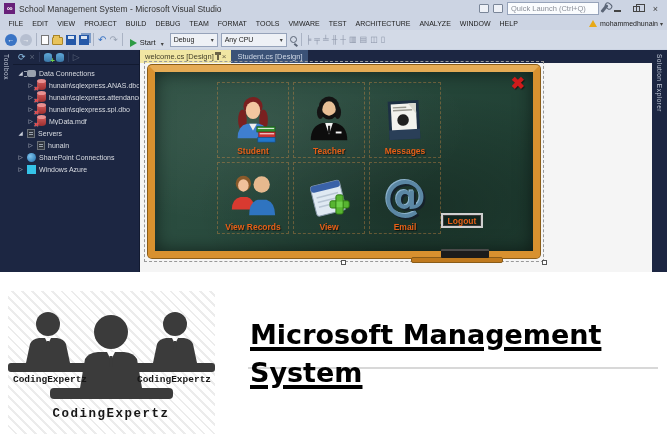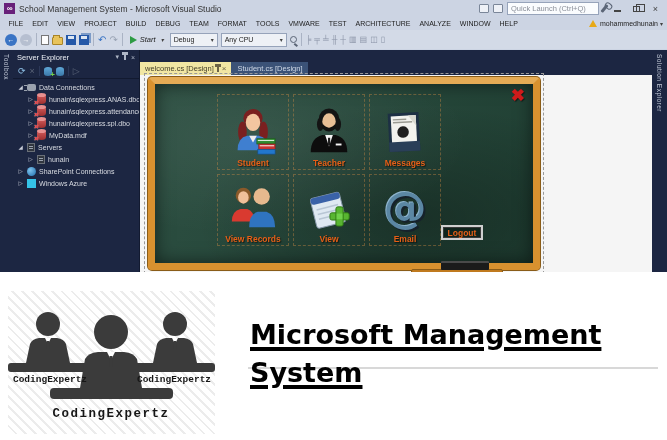--- a/index.html
+++ b/index.html
@@ -36,21 +36,21 @@
   .icon-newfile { width:8px; height:10px; background:#fdfdfd; border:1px solid #777; }
   .icon-open { width:11px; height:8px; background:#e8c35a; border:1px solid #a98426; border-radius:1px; position:relative; margin-top:2px; }
   .icon-open::before { content:""; position:absolute; top:-3px; left:0; width:5px; height:2px; background:#e8c35a; border:1px solid #a98426; border-bottom:none; }
   .icon-save { width:10px; height:10px; background:#2458a8; position:relative; }
   .icon-save::before { content:""; position:absolute; top:1px; left:2px; width:6px; height:3px; background:#dce6f2; }
   .icon-saveall { width:10px; height:10px; background:#2458a8; position:relative; box-shadow:2px -2px 0 #7d9cc8; }
   .icon-saveall::before { content:""; position:absolute; top:1px; left:2px; width:6px; height:3px; background:#dce6f2; }
   .glyphbtn { font-size:10px; line-height:12px; }
   .undo { color:#3a74c4; }
   .redo { color:#9aa4b5; }
-  .startbtn { display:flex; align-items:center; gap:3px; padding:0 3px; height:15px;font-style:italic; }
+  .startbtn { display:flex; align-items:flex-end; gap:3px; padding:0 3px; height:15px; }
   .play-tri { width:0; height:0; border-top:4px solid transparent; border-bottom:4px solid transparent; border-left:7px solid #2d9b44; }
   .start-label { font-size:7.5px; color:#1c1c1c; }
   .dd { height:14px; border:1px solid #96a3ba; background:#eef1f6; font-size:7px; color:#222; display:flex; align-items:center; justify-content:space-between; padding:0 3px; }
   .dd-config { width:48px; }
   .dd-platform { width:66px; }
   .mag { width:7px; height:7px; border:1.5px solid #5b6576; border-radius:50%; position:relative; }
   .mag::after { content:""; position:absolute; bottom:-3px; right:-2px; width:4px; height:1.5px; background:#5b6576; transform:rotate(40deg); }
   .aln { font-size:8px; color:#8a93a6; line-height:12px; }
   .toolbar2 { height:13px; display:flex; align-items:center; gap:4px; padding:0 7px; }
   .t2i { width:9px; height:9px; border-radius:2px; opacity:.85; }
@@ -83,21 +83,21 @@
   .icon-plug::after { content:""; position:absolute; left:-3px; top:1.5px; width:3px; height:4px; border-top:1.5px solid #9aa2ae; border-bottom:1.5px solid #9aa2ae; }
   .icon-db { width:9px; height:10px; background:linear-gradient(#d86060,#9c2f2f); border-radius:4.5px/3px; }
   .icon-db::before { content:""; position:absolute; top:-1px; left:0; width:9px; height:4px; background:#e89090; border-radius:50%; }
   .icon-db::after { content:"×"; position:absolute; left:-3px; bottom:-3px; color:#ff2d2d; font-size:8px; font-weight:bold; text-shadow:0 0 1px #fff; }
   .icon-server { width:8px; height:9px; background:#31363f; border:1px solid #6a7078; }
   .icon-server::before { content:""; position:absolute; left:1px; top:2px; width:4px; height:1px; background:#9aa2ae; box-shadow:0 2px 0 #9aa2ae; }
   .icon-sp { width:9px; height:9px; border-radius:50%; background:radial-gradient(circle at 35% 35%, #7fc3ec, #1e6fae); }
   .icon-azure { width:9px; height:9px; background:#35c3e8; }
   .tlabel { overflow:hidden; text-overflow:clip; }
 
-  .doccol { flex:1; display:flex; flex-direction:column; min-width:0;margin-top:12px; }
+  .doccol { flex:1; display:flex; flex-direction:column; min-width:0; }
   .tabstrip { height:13px; display:flex; align-items:flex-end; background:#1c2642; }
   .tab { height:13px; display:flex; align-items:center; gap:3px; padding:0 5px; font-size:7.5px; white-space:nowrap; }
   .tab.active { background:#f1e6a3; color:#45402a; }
   .tab.inactive { background:#3b5277; color:#cfd8e6;padding-left:6px; }
   .tab .tclose { font-size:8px; color:#6b6346; }
   .tabpin { width:2px; height:6px; background:#6b6346; position:relative; }
   .tabpin::before { content:""; position:absolute; top:-2px; left:-2px; width:6px; height:3px; background:#6b6346; }
 
   .canvas { flex:1; background:#f5f5f5; position:relative; }
 
@@ -225,27 +225,20 @@
       <div class="t2i t2x"></div>
     </div>
 
     <div class="main">
 
       <div class="vstrip left">
         <span class="vtext">Toolbox</span>
       </div>
 
       <div class="sepanel">
-        <div class="se-title">
-          <span>Server Explorer</span>
-          <div class="spacer"></div>
-          <span class="se-ctl">▾</span>
-          <div class="pin-glyph"></div>
-          <span class="se-ctl">×</span>
-        </div>
         <div class="se-toolbar">
           <span class="seti">⟳</span>
           <span class="seti dim">×</span>
           <div class="sesep"></div>
           <div class="mini-db green"></div>
           <div class="mini-db"></div>
           <div class="sesep"></div>
           <span class="seti dim">▷</span>
         </div>
         <div class="se-tree">

